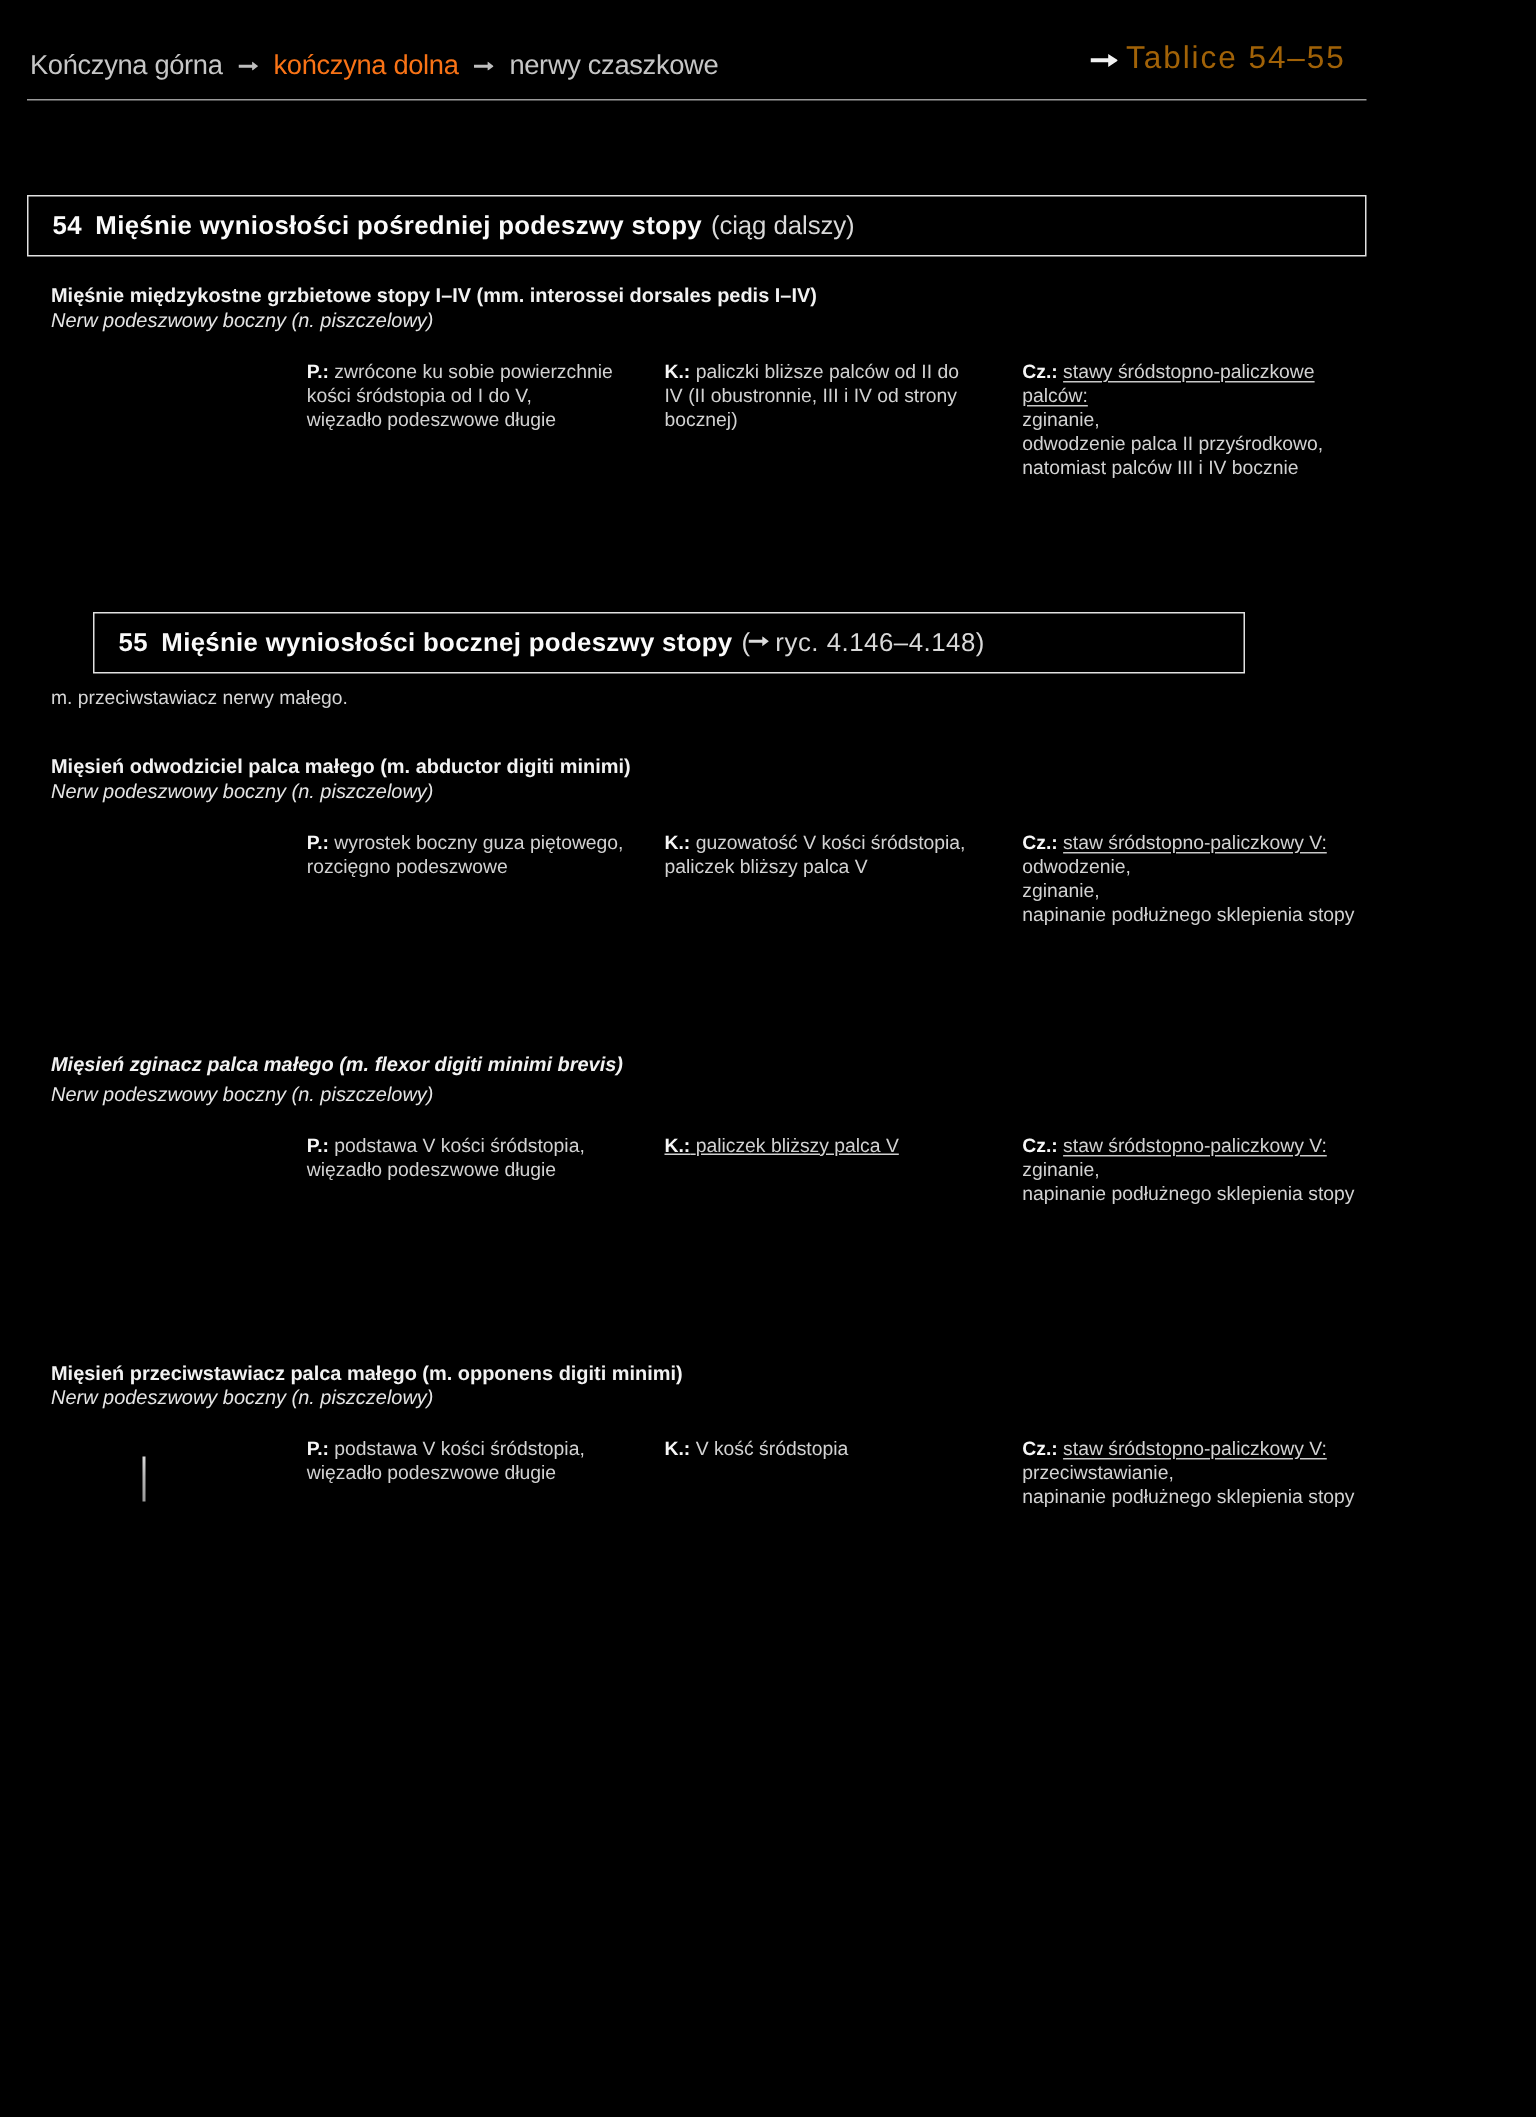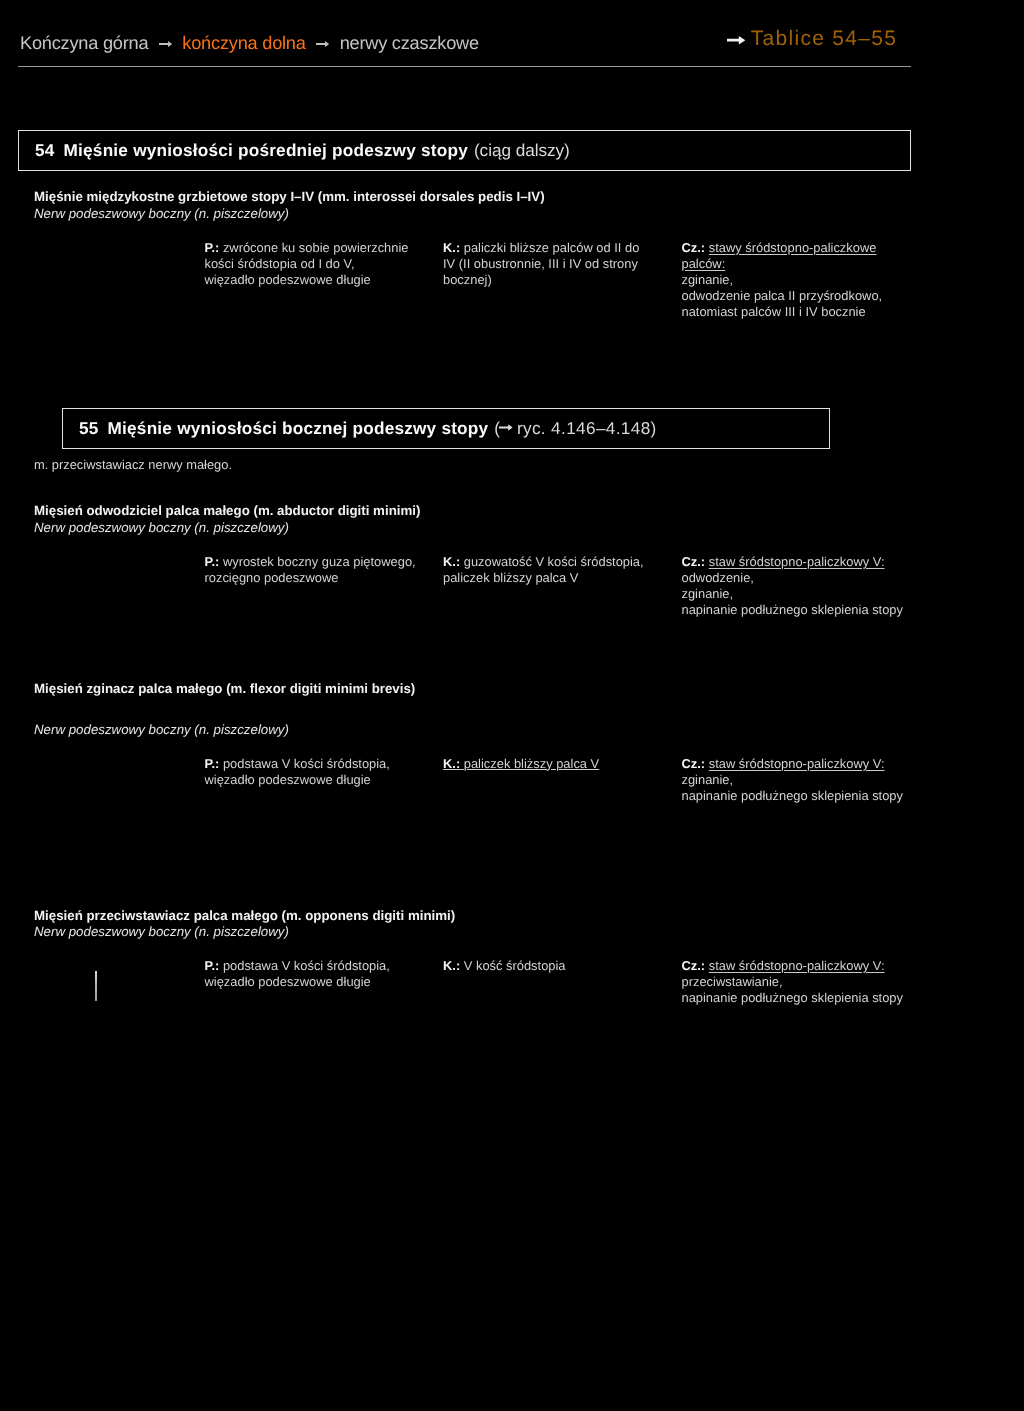--- a/index.html
+++ b/index.html
@@ -85,21 +85,21 @@
       <div class="mtitle" style="left: 34px; top: 189px;">Mięśnie międzykostne grzbietowe stopy I–IV (mm. interossei dorsales pedis I–IV)</div>
       <div class="mnerve" style="left: 34px; top: 205.6px;">Nerw podeszwowy boczny (n. piszczelowy)</div>
       <div class="col" style="left: 204.5px; top: 239.5px; width: 235px;"><b>P.:</b> <span>zwrócone ku sobie powierzchnie</span><br><span>kości śródstopia od I do V,</span><br><span>więzadło podeszwowe długie</span></div>
       <div class="col" style="left: 443px; top: 239.5px; width: 230px;"><b>K.:</b> <span>paliczki bliższe palców od II do</span><br><span>IV (II obustronnie, III i IV od strony</span><br><span>bocznej)</span></div>
       <div class="col" style="left: 681.5px; top: 239.5px; width: 240px;"><b>Cz.:</b> <span class="u">stawy śródstopno-paliczkowe</span><br><span class="u">palców:</span><br><span>zginanie,</span><br><span>odwodzenie palca II przyśrodkowo,</span><br><span>natomiast palców III i IV bocznie</span></div>
       <div class="mtitle" style="left: 34px; top: 503px;">Mięsień odwodziciel palca małego (m. abductor digiti minimi)</div>
       <div class="mnerve" style="left: 34px; top: 519.6px;">Nerw podeszwowy boczny (n. piszczelowy)</div>
       <div class="col" style="left: 204.5px; top: 553.5px; width: 235px;"><b>P.:</b> <span>wyrostek boczny guza piętowego,</span><br><span>rozcięgno podeszwowe</span></div>
       <div class="col" style="left: 443px; top: 553.5px; width: 230px;"><b>K.:</b> <span>guzowatość V kości śródstopia,</span><br><span>paliczek bliższy palca V</span></div>
       <div class="col" style="left: 681.5px; top: 553.5px; width: 240px;"><b>Cz.:</b> <span class="u">staw śródstopno-paliczkowy V:</span><br><span>odwodzenie,</span><br><span>zginanie,</span><br><span>napinanie podłużnego sklepienia stopy</span></div>
-      <div class="mtitle" style="left: 34px; top: 681px;">Mięsień zginacz palca małego (m. flexor digiti minimi brevis)</div>
+      <div class="mtitle" style="left: 34px; top: 702px; font-style: italic;">Mięsień zginacz palca małego (m. flexor digiti minimi brevis)</div>
       <div class="mnerve" style="left: 34px; top: 721.6px;">Nerw podeszwowy boczny (n. piszczelowy)</div>
       <div class="col" style="left: 204.5px; top: 755.5px; width: 235px;"><b>P.:</b> <span>podstawa V kości śródstopia,</span><br><span>więzadło podeszwowe długie</span></div>
       <div class="col" style="left: 443px; top: 755.5px; width: 230px; text-decoration: underline;"><b>K.:</b> <span>paliczek bliższy palca V</span></div>
       <div class="col" style="left: 681.5px; top: 755.5px; width: 240px;"><b>Cz.:</b> <span class="u">staw śródstopno-paliczkowy V:</span><br><span>zginanie,</span><br><span>napinanie podłużnego sklepienia stopy</span></div>
       <div class="mtitle" style="left: 34px; top: 907.5px;">Mięsień przeciwstawiacz palca małego (m. opponens digiti minimi)</div>
       <div class="mnerve" style="left: 34px; top: 924.1px;">Nerw podeszwowy boczny (n. piszczelowy)</div>
       <div class="col" style="left: 204.5px; top: 957.5px; width: 235px;"><b>P.:</b> <span>podstawa V kości śródstopia,</span><br><span>więzadło podeszwowe długie</span></div>
       <div class="col" style="left: 443px; top: 957.5px; width: 230px;"><b>K.:</b> <span>V kość śródstopia</span></div>
       <div class="col" style="left: 681.5px; top: 957.5px; width: 240px;"><b>Cz.:</b> <span class="u">staw śródstopno-paliczkowy V:</span><br><span>przeciwstawianie,</span><br><span>napinanie podłużnego sklepienia stopy</span></div>
     </div>

